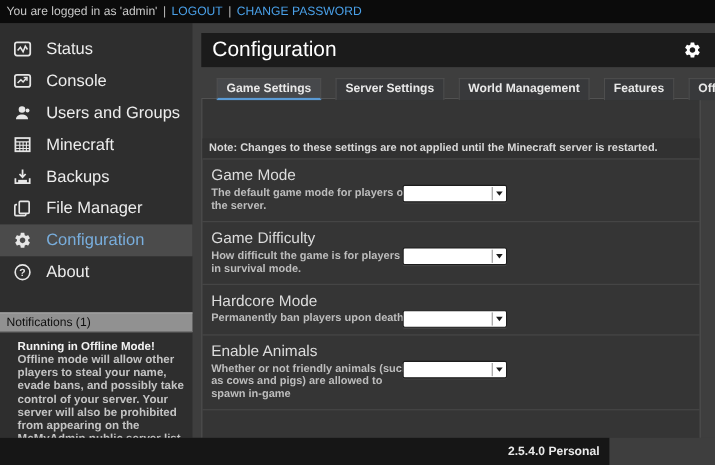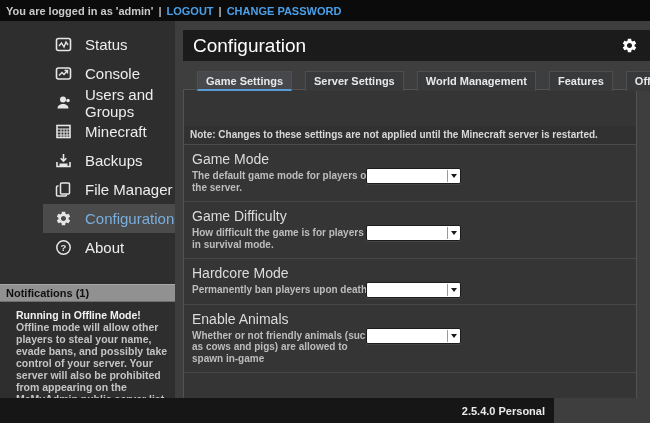--- a/index.html
+++ b/index.html
@@ -7,43 +7,43 @@
   body {
     font-family:"Liberation Sans", sans-serif;
     background:#3e3e3e;
     position:relative;
   }
 
   
   .topbar {
     position:absolute; top:0; left:0; width:650px; height:21px;
     background:#0b0b0b; display:flex; align-items:center;
-    padding-left:6px; font-size:11px; font-weight:bold; color:#c9c9c9;
+    padding-left:6px; font-size:11px; font-weight:normal; color:#c9c9c9;
     white-space:pre; z-index:30;
   }
   .topbar a { color:#4aa0e8; text-decoration:none; cursor:pointer; }
   .topbar .sep { color:#bdbdbd; padding:0 5px; }
 
   
   .sidebar {
     position:absolute; top:21px; left:0; width:175px; height:377px;
     background:#2e2e2e; z-index:10;
   }
-  .nav { padding-top:9px;padding-left:43px; }
+  .nav { padding-top:9px; }
   .nav-item {
     height:29px; display:flex; align-items:center; cursor:pointer;
     padding-left:12px; color:#ededed; font-size:15px;
   }
   .nav-item .ic { width:17px; height:17px; margin-right:13px; flex:0 0 17px; display:flex; align-items:center; justify-content:center; }
   .nav-item .ic svg { width:17px; height:17px; display:block; }
   .nav-item.selected { background:#4b4b4b; color:#79aedd; }
 
   .notif-header {
     margin-top:22px; background:#919191; color:#111;
-    font-size:11px; font-weight:bold; padding:2px 6px;
+    font-size:11px; font-weight:normal; padding:2px 6px;
     border-top:1px solid #a8a8a8; border-bottom:1px solid #6f6f6f;
   }
   .notif-body {
     padding:7px 7px 0 16px; font-size:10.5px; font-weight:bold;
     color:#c4c4c4; line-height:12px;
   }
   .notif-title { color:#f2f2f2; }
 
   
   .footer {

